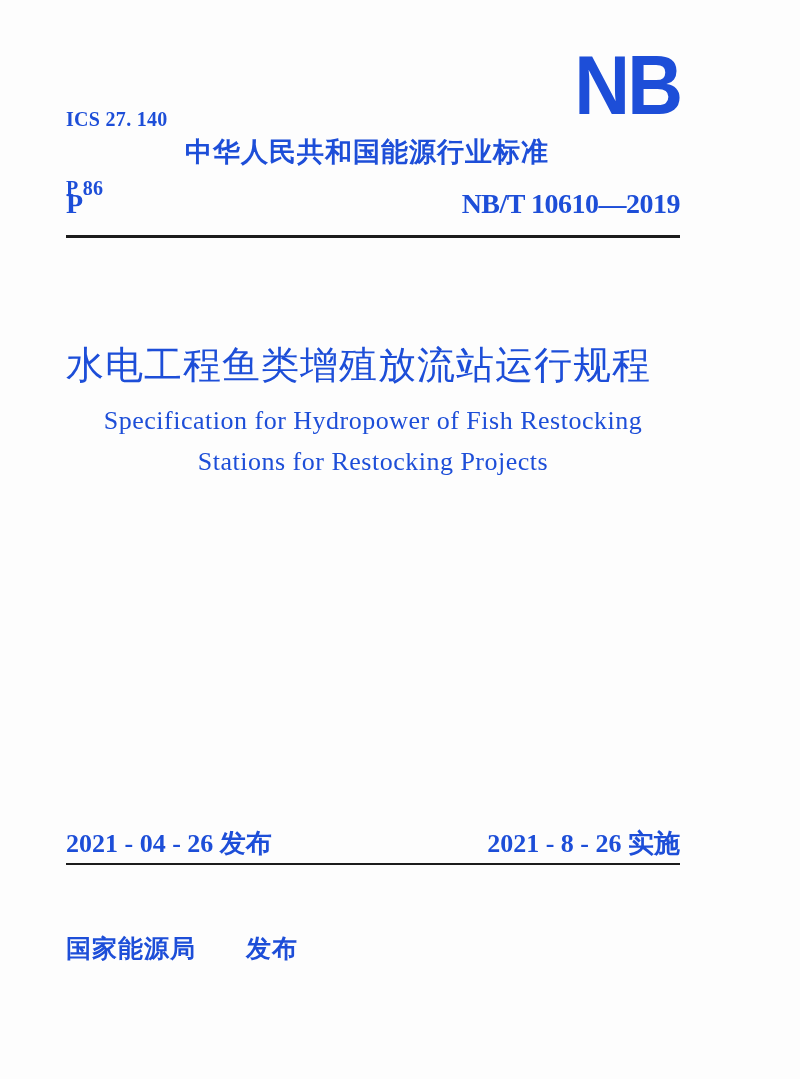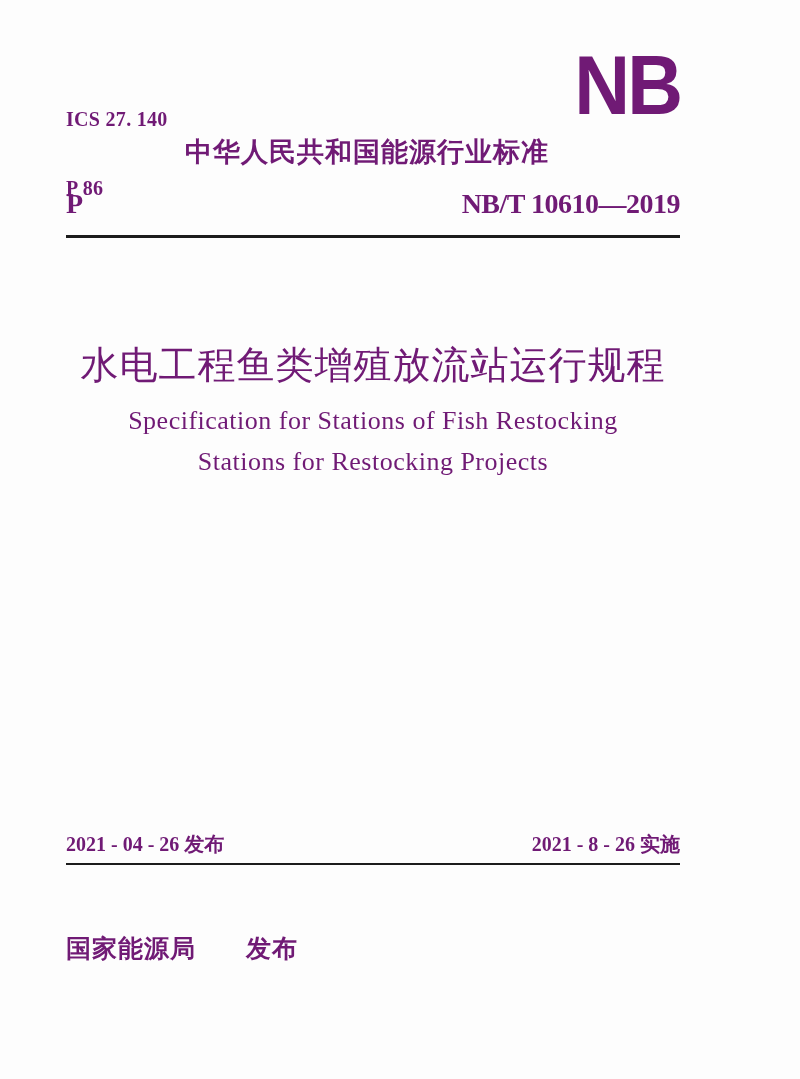--- a/index.html
+++ b/index.html
@@ -2,21 +2,21 @@
 <html><head>
 <meta charset="utf-8">
 <style>
   html, body { margin: 0; padding: 0; background: #e9e9e9; }
   .page {
     position: relative;
     width: 800px;
     height: 1079px;
     margin: 0 auto;
     background: #fdfdfd;
-    color: #701a75;
+    color: #1d4ed8;
     overflow: hidden;
   }
 
   
   .ics-block {
     position: absolute;
     left: 66px;
     top: 62px;
     font-family: "Liberation Serif", serif;
     font-weight: bold;
@@ -67,21 +67,20 @@
   .rule-top { top: 235px; height: 3px; }
   .rule-bottom { top: 863px; height: 2px; }
 
   
   .title-cn {
     position: absolute;
     left: 66px;
     width: 614px;
     top: 340px;
     margin: 0;
-    text-align: center;
     font-family: "Liberation Serif", serif;
     font-weight: normal;
     font-size: 38px;
     line-height: 50px;
     letter-spacing: 1px;
   }
   .title-en {
     position: absolute;
     left: 66px;
     width: 614px;
@@ -99,21 +98,21 @@
   .dates-row {
     position: absolute;
     left: 66px;
     right: 120px;
     top: 829px;
     display: flex;
     justify-content: space-between;
     align-items: baseline;
     font-family: "Liberation Serif", serif;
     font-weight: bold;
-    font-size: 20px;
+    font-size: 26px;
     line-height: 30px;
   }
   .publisher-row {
     position: absolute;
     left: 66px;
     width: 614px;
     top: 933px;
     text-align: left;
     font-family: "Liberation Sans", sans-serif;
     font-weight: bold;
@@ -139,21 +138,21 @@
 
   <div class="code-row">
     <span class="cat-letter">P</span>
     <span class="std-number">NB/T 10610—2019</span>
   </div>
 
   <div class="rule rule-top"></div>
 
   <h1 class="title-cn">水电工程鱼类增殖放流站运行规程</h1>
   <p class="title-en">
-    <span>Specification for Stations of Fish Restocking</span><br>
+    <span>Specification for Hydropower of Fish Restocking</span><br>
     <span>Stations for Restocking Projects</span>
   </p>
 
   <div class="dates-row">
     <span>2021 - 04 - 26 发布</span>
     <span>2021 - 8 - 26 实施</span>
   </div>
 
   <div class="rule rule-bottom"></div>
 

